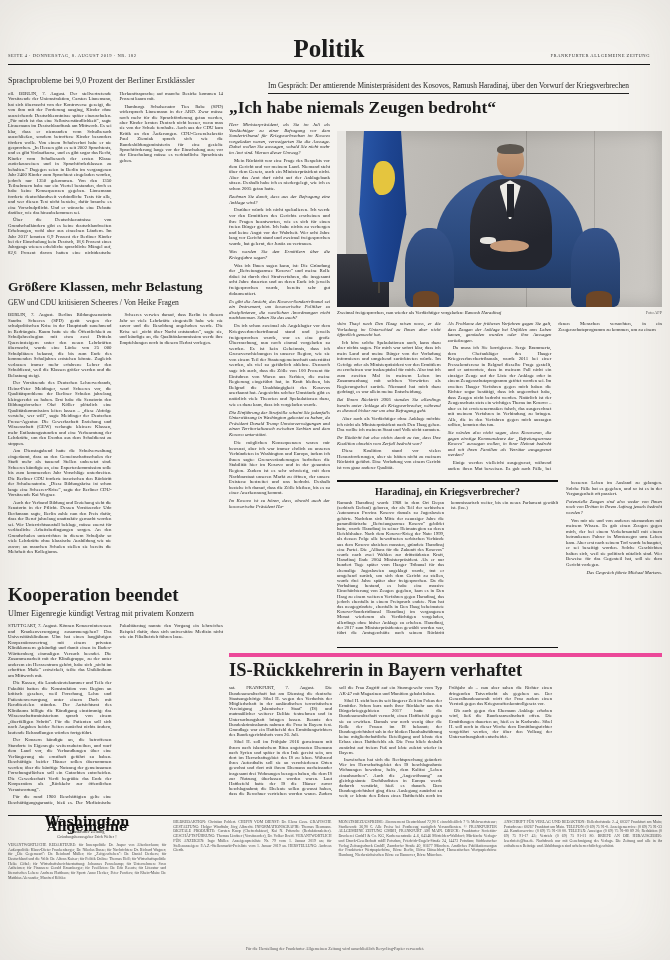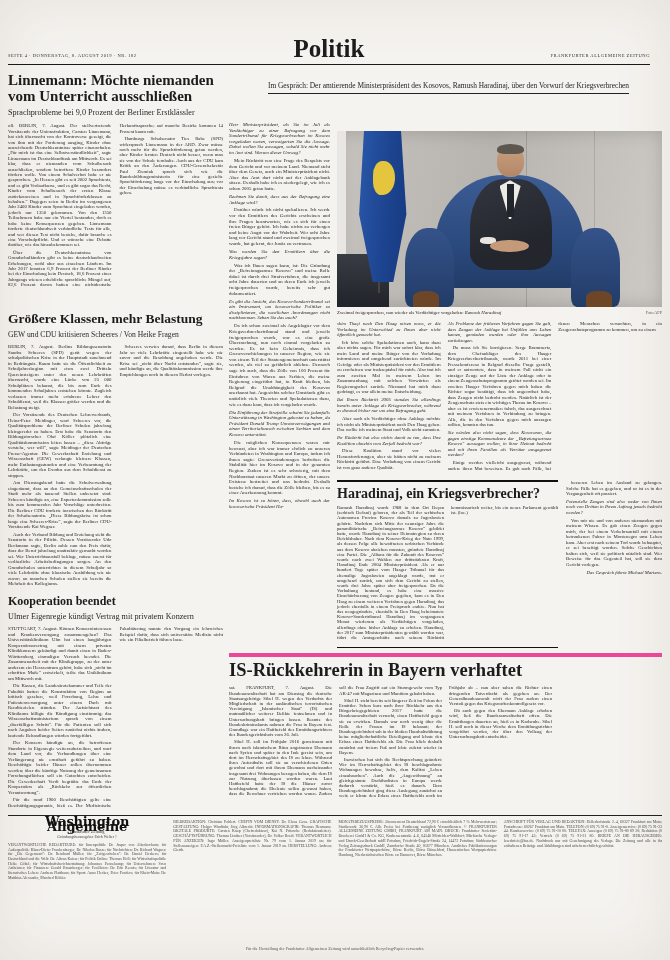--- a/index.html
+++ b/index.html
@@ -22,21 +22,21 @@
   .qa-a{text-indent:5px;}
   .qa-sig{font-style:italic;text-align:right;}
   
   .left-col{position:absolute;left:8px;top:72px;width:215px;}
   .ln-h1{font-size:15px;}
   .ln-sub{font-size:8.2px;margin-top:4px;}
   .ln-body{margin-top:6px;height:172px;column-count:2;column-gap:8px;font-size:4.8px;line-height:5.4px;}
   .kl-h2{font-size:13.5px;font-weight:bold;margin-top:16px;}
   .kl-by{font-size:7.6px;margin-top:3px;}
   .kl-body{margin-top:5px;height:248px;column-count:2;column-gap:8px;font-size:4.8px;line-height:5.5px;}
-  .ko-h2{font-size:12px;font-weight:bold;margin-top:2px;}
+  .ko-h2{font-size:19px;font-weight:bold;margin-top:24px;}
   .ko-sub{font-size:8.2px;margin-top:3px;}
   .ko-body{margin-top:5px;height:186px;column-count:2;column-gap:8px;font-size:4.8px;line-height:5.5px;}
   
   .right-col{position:absolute;left:229px;top:72px;width:433px;height:740px;}
   .kicker{position:absolute;top:9px;left:6px;right:0;text-align:center;font-size:7.4px;}
   .kicker span{display:inline-block;border-bottom:.8px solid #222;padding-bottom:2.5px;}
   .iv-h1{position:absolute;top:25px;left:0;font-size:17.5px;font-weight:bold;}
   .iv-col1{position:absolute;left:0;top:50px;width:101px;height:524px;font-size:4.9px;line-height:5.6px;
            text-align:justify;hyphens:auto;overflow:hidden;color:#262626;}
   .photo{position:absolute;left:108px;top:59px;width:325px;height:176px;overflow:hidden;
@@ -66,21 +66,21 @@
   .ph-hair{position:absolute;left:49.2%;top:7.2%;width:8.3%;height:6%;background:#5d5750;border-radius:50% 50% 30% 30%;}
   .ph-hands{position:absolute;left:47%;top:62%;width:12%;height:7%;background:#c59a79;border-radius:50%;}
   .ph-cuffL{position:absolute;left:44%;top:60%;width:5%;height:4%;background:#e7e5e0;border-radius:40%;}
   .caption{position:absolute;left:108px;top:238px;width:325px;font-size:4.8px;color:#222;display:flex;justify-content:space-between;}
   .caption .cap-name{font-style:italic;}
   .caption .credit{color:#555;font-size:4.2px;}
   .iv-colsB{position:absolute;left:108px;top:249px;width:325px;height:156px;column-count:3;column-gap:7px;column-fill:auto;
             font-size:4.8px;line-height:5.5px;text-align:justify;hyphens:auto;overflow:hidden;color:#262626;}
   .sidebar{position:absolute;left:108px;top:408px;width:221px;height:168px;border-top:2.2px solid #111;border-bottom:1px solid #111;
            padding-top:3px;box-sizing:border-box;}
-  .sb-title{font-size:14px;font-weight:bold;margin:1px 0 3px 0;}
+  .sb-title{font-size:10px;font-weight:bold;margin:1px 0 3px 0;text-align:center;}
   .sb-body{height:138px;column-count:2;column-gap:7px;column-fill:auto;font-size:4.7px;line-height:5.2px;
            text-align:justify;hyphens:auto;overflow:hidden;color:#262626;}
   .iv-col4{position:absolute;left:337px;top:408px;width:96px;height:168px;font-size:4.8px;line-height:5.5px;
            text-align:justify;hyphens:auto;overflow:hidden;color:#262626;}
   
   .is-block{position:absolute;left:0;top:581px;width:433px;border-top:4px solid #ec4899;padding-top:4px;}
   .is-h1{font-size:18.5px;font-weight:bold;line-height:1.05;}
   .is-sub{font-size:8px;margin-top:3px;}
   .is-body{margin-top:5px;height:114px;column-count:4;column-gap:7px;column-fill:auto;
            font-size:4.7px;line-height:5.2px;text-align:justify;hyphens:auto;overflow:hidden;color:#262626;}
@@ -99,21 +99,20 @@
 
 <div class="page">
 
   <div class="masthead">
     <span class="mh-left">SEITE 4 · DONNERSTAG, 8. AUGUST 2019 · NR. 182</span>
     <span class="mh-center">Politik</span>
     <span class="mh-right">FRANKFURTER ALLGEMEINE ZEITUNG</span>
   </div>
 
   <div class="left-col">
-    <div class="h1 ln-h1">Linnemann: Möchte niemanden vom Unterricht ausschließen</div>
     <div class="sub ln-sub">Sprachprobleme bei 9,0 Prozent der Berliner Erstklässler</div>
     <div class="body ln-body">
         <p class="para">oll. BERLIN, 7. August. Der stellvertretende Vorsitzende der Unionsfraktion, Carsten Linnemann, hat sich überrascht von der Kontroverse gezeigt, die von ihm mit der Forderung ausging, Kinder ohne ausreichende Deutschkenntnisse später einzuschulen. „Für mich ist das eine Selbstverständlichkeit“, sagte Linnemann im Deutschlandfunk am Mittwoch. Es sei klar, dass er niemanden vom Schulbesuch ausschließen, sondern betroffene Kinder besonders fördern wolle. Von einem Schulverbot habe er nie gesprochen. „In Hessen gibt es seit 2002 Sprachtests, und es gibt Vorlaufkurse, und es gibt sogar das Recht, Kinder vom Schulbesuch der ersten Klasse zurückzuweisen und in Sprachförderklassen zu behalten.“ Dagegen seien in Berlin im vergangenen Jahr 2400 Kinder zum Sprachtest eingeladen worden, jedoch nur 1350 gekommen. Von den 1350 Teilnehmern habe nur ein Viertel bestanden, doch es habe keine Konsequenzen gegeben. Linnemann forderte deutschlandweit verbindliche Tests für alle, und wer diesen Test nicht bestehe, dafür brauche es eine Vorschulpflicht. Und er wünsche eine Debatte darüber, wie das hinzubekommen sei.</p>
         <p class="para">Über die Deutschkenntnisse von Grundschulkindern gibt es keine deutschlandweiten Erhebungen, wohl aber aus einzelnen Ländern. Im Jahr 2017 konnten 6,9 Prozent der Berliner Kinder bei der Einschulung kein Deutsch, 18,6 Prozent eines Jahrgangs wiesen erhebliche sprachliche Mängel auf, 82,6 Prozent davon hatten eine nichtdeutsche Herkunftssprache; auf manche Bezirke kommen 14 Prozent kaum mit.</p>
         <p class="para">Hamburgs Schulsenator Ties Rabe (SPD) widersprach Linnemann in der ARD. Zwar müsse noch mehr für die Sprachförderung getan werden, aber Kinder lernten Deutsch nicht besser, wenn man sie von der Schule fernhalte. Auch aus der CDU kam Kritik an den Äußerungen. CDU-Generalsekretär Paul Ziemiak sprach sich wie die Bundesbildungsministerin für eine gezielte Sprachförderung lange vor der Einschulung aus; vor der Einschulung müsse es verbindliche Sprachtests geben.</p>
       </div>
 
     <div class="kl-h2">Größere Klassen, mehr Belastung</div>
     <div class="sub kl-by">GEW und CDU kritisieren Scheeres / Von Heike Fragen</div>
     <div class="body kl-body">
@@ -131,20 +130,21 @@
         <p class="para">Die Kassen, die Landesärztekammer und Teile der Fakultät hatten die Konstruktion von Beginn an kritisch gesehen, weil Forschung, Lehre und Patientenversorgung unter einem Dach mit Renditezielen stünden. Der Aufsichtsrat des Klinikums billigte die Kündigung einstimmig; das Wissenschaftsministerium sprach von einem „überfälligen Schritt“. Für die Patienten soll sich nach Angaben beider Seiten zunächst nichts ändern, laufende Behandlungen würden fortgeführt.</p>
         <p class="para">Der Konzern kündigte an, die betroffenen Standorte in Eigenregie weiterzubetreiben, und warf dem Land vor, die Verhandlungen über eine Verlängerung nie ernsthaft geführt zu haben. Beschäftigte beider Häuser sollen übernommen werden; über die künftige Nutzung der gemeinsamen Forschungsflächen soll ein Gutachten entscheiden. Die Gewerkschaft Verdi begrüßte das Ende der Kooperation als „Rückkehr zur öffentlichen Verantwortung“.</p>
         <p class="para">Für die rund 1900 Beschäftigten gelte eine Beschäftigungsgarantie, hieß es. Der Medizinische Fakultätentag nannte den Vorgang ein lehrreiches Beispiel dafür, dass sich universitäre Medizin nicht wie ein Filialbetrieb führen lasse.</p>
       </div>
   </div>
 
   <div class="right-col">
     <div class="kicker">
       <span>Im Gespräch: Der amtierende Ministerpräsident des Kosovos, Ramush Haradinaj, über den Vorwurf der Kriegsverbrechen</span>
     </div>
+    <div class="iv-h1">„Ich habe niemals Zeugen bedroht“</div>
 
     <div class="iv-col1 qa">
         <p class="qa-q">Herr Ministerpräsident, als Sie im Juli als Verdächtiger zu einer Befragung vor dem Sondertribunal für Kriegsverbrechen im Kosovo vorgeladen waren, verweigerten Sie die Aussage. Dabei wollen Sie aussagen, sobald Sie nicht mehr im Amt sind. Warum dieser Umweg?</p>
         <p class="qa-a">Mein Rücktritt war eine Frage des Respekts vor dem Gericht und vor meinem Land. Niemand steht über dem Gesetz, auch ein Ministerpräsident nicht. Aber das Amt darf nicht auf der Anklagebank sitzen. Deshalb habe ich es niedergelegt, wie ich es schon 2005 getan hatte.</p>
         <p class="qa-q">Rechnen Sie damit, dass aus der Befragung eine Anklage wird?</p>
         <p class="qa-a">Darüber würde ich nicht spekulieren. Ich werde vor den Ermittlern des Gerichts erscheinen und ihre Fragen beantworten, wie es sich für einen freien Bürger gehört. Ich habe nichts zu verbergen und keine Angst vor der Wahrheit. Wer acht Jahre lang vor Gericht stand und zweimal freigesprochen wurde, hat gelernt, der Justiz zu vertrauen.</p>
         <p class="qa-q">Was werden Sie den Ermittlern über die Kriegsjahre sagen?</p>
         <p class="qa-a">Was ich Ihnen sagen kann, ist: Die Gründung der „Befreiungsarmee Kosovo“ und meine Rolle dabei ist durch drei Strafverfahren, die insgesamt acht Jahre dauerten und an deren Ende ich jeweils freigesprochen wurde, bereits sehr gut dokumentiert.</p>
         <p class="qa-q">Es gibt die Ansicht, das Kosovo-Sondertribunal sei ein Instrument, um kosovarische Politiker zu disziplinieren, die westlichen Anordnungen nicht nachkommen. Sehen Sie das auch?</p>
         <p class="qa-a">Da ich schon zweimal als Angeklagter vor dem Kriegsverbrechertribunal stand und jeweils freigesprochen wurde, war es eine große Überraschung, nun noch einmal vorgeladen zu werden. Es ist kein Geheimnis, dass ich Grenzverschiebungen in unserer Region, wie sie von einem Teil der Staatengemeinschaft unterstützt werden, als viel zu gefährlich ablehne. Dennoch sage ich auch, dass die Zölle von 100 Prozent für Einfuhren von Waren aus Serbien, die meine Regierung eingeführt hat, in Kraft bleiben, bis Belgrad die Unabhängigkeit des Kosovos anerkannt hat. Angesichts solcher Umstände gibt es natürlich viele Theorien und Spekulationen dazu, wie es dazu kam, dass ich vorgeladen wurde.</p>

